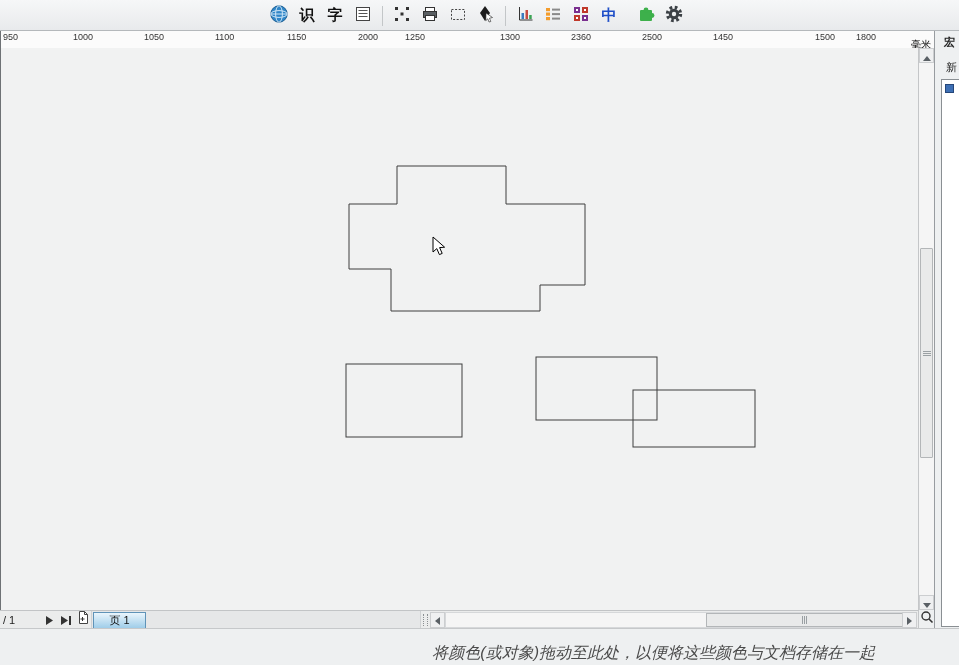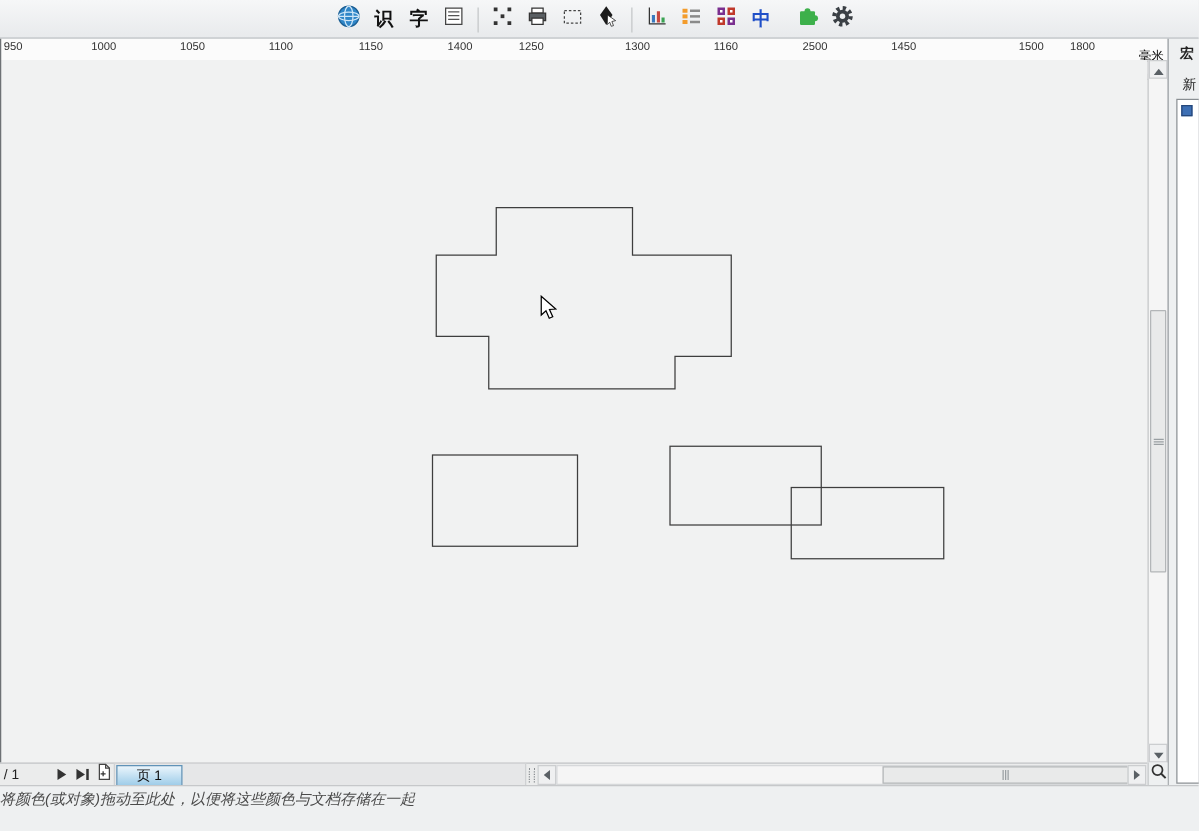--- a/index.html
+++ b/index.html
@@ -57,21 +57,21 @@
   #page-tab{left:1px;top:1px;width:53px;height:17px;background:linear-gradient(#eaf5fc,#9fcde9);border:1px solid #5f93b8;display:flex;align-items:flex-start;justify-content:center;font-size:11px;color:#111}
   #splitter{left:423px;top:3px;width:5px;height:12px;border-left:1px dotted #8b8f92;border-right:1px dotted #8b8f92}
   #hs-left{left:430px;top:1px;width:15px;height:16px}
   #hs-right{left:902px;top:1px;width:15px;height:16px}
   #hs-track{left:445px;top:1px;width:457px;height:16px;background:#f5f5f5;border:1px solid #d6d8da}
   #hthumb{left:706px;top:2px;width:197px;height:14px;background:#e9eaea;border:1px solid #b3b6b8;display:flex;align-items:center;justify-content:center}
   #zoombtn{left:918px;top:610px;width:16px;height:18px;background:#eef0f1;border-left:1px solid #c4c6c8;display:flex;align-items:center;justify-content:center}
 
   
   #statusbar{left:0;top:628px;width:959px;height:37px;background:#eef0f1;border-top:1px solid #c6c8ca}
-  #status-text{left:0;top:2px;width:875px;text-align:left;font-size:12px;font-style:italic;color:#4a4a4a}
+  #status-text{left:0;top:14px;width:875px;text-align:right;font-size:16px;font-style:italic;color:#4a4a4a}
 </style>
 </head>
 <body>
 
 <div id="toolbar" class="abs">
   <div id="tb-row">
     <div class="tbtn">
       <span><svg width="20" height="20" viewBox="0 0 20 20">
             <circle cx="10" cy="10" r="8.2" fill="#2f86c8" stroke="#1b5e93"></circle>
             <ellipse cx="10" cy="10" rx="8.2" ry="3.4" fill="none" stroke="#cfe6f7"></ellipse>
@@ -170,24 +170,24 @@
   </div>
 </div>
 
 <div id="ruler" class="abs">
   <div id="ruler-ticks"></div>
   <span class="tick-label abs" style="left:3px">950</span>
   <span class="tick-label abs" style="left:73px">1000</span>
   <span class="tick-label abs" style="left:144px">1050</span>
   <span class="tick-label abs" style="left:215px">1100</span>
   <span class="tick-label abs" style="left:287px">1150</span>
-  <span class="tick-label abs" style="left:358px">1400</span>
-  <span class="tick-label abs" style="left:415px">1250</span>
+  <span class="tick-label abs" style="left:358px">2000</span>
+  <span class="tick-label abs" style="left:405px">1250</span>
   <span class="tick-label abs" style="left:500px">1300</span>
-  <span class="tick-label abs" style="left:571px">1160</span>
+  <span class="tick-label abs" style="left:571px">2360</span>
   <span class="tick-label abs" style="left:642px">2500</span>
   <span class="tick-label abs" style="left:713px">1450</span>
   <span class="tick-label abs" style="left:815px">1500</span>
   <span class="tick-label abs" style="left:856px">1800</span>
   <span id="ruler-unit" class="abs">毫米</span>
 </div>
 
 <div id="canvas" class="abs"></div>
 <div id="edge-left" class="abs"></div>
 

